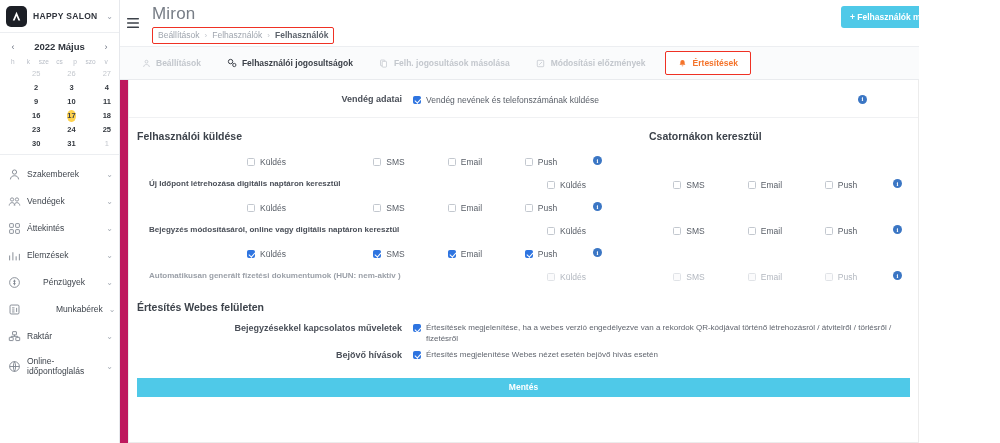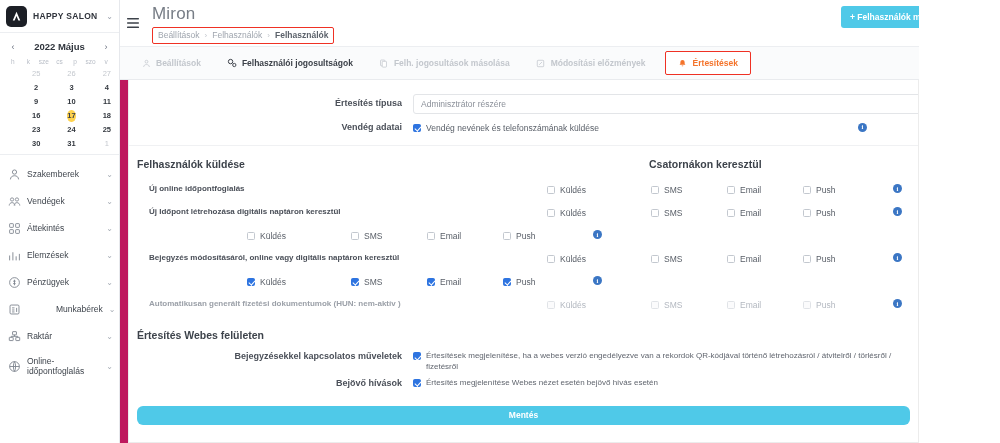--- a/index.html
+++ b/index.html
@@ -173,40 +173,40 @@
   .hdr-right { flex: 1 1 auto; }
 
   .nrow { display: flex; align-items: center; height: 23px; }
   .nrow-label {
     width: 300px; flex: 0 0 300px; padding-left: 20px;
     font-size: 8px; font-weight: 700; color: #4a4f58;
   }
   .nrow-label.dim { color: #9ba0a8; font-weight: 700; }
   .nrow-send { width: 222px; flex: 0 0 222px; padding-left: 118px; }
   .nrow-ch { width: 74px; flex: 0 0 74px; }
-  .nrow-ch.w1 { width: 76px; flex: 0 0 76px; }
+  .nrow-ch.w1 { width: 76px; flex: 0 0 76px; text-align: center; }
   .nrow-info { flex: 1 1 auto; display: flex; justify-content: flex-start; padding-left: 14px; }
 
   .info-ico {
     width: 9px; height: 9px; border-radius: 50%; background: #3b76c4;
     color: #fff; font-size: 6.5px; font-weight: 700; font-family: "Liberation Serif", serif;
     display: flex; align-items: center; justify-content: center; cursor: pointer;
     line-height: 1;
   }
 
   .wrow { display: flex; align-items: flex-start; padding: 3px 0; }
   .wrow .lbl { padding-top: 0; }
   .wrow .field { padding-top: 0px; }
   .wtext { font-size: 8px; color: #60656e; line-height: 1.3; }
 
   .save-wrap { padding: 12px 8px 0 8px; }
   .save-btn {
     width: 100%; height: 19px; background: #4fc9e8; border: none;
     color: #ffffff; font-size: 8.5px; font-weight: 700; font-family: inherit;
-    border-radius: 6px; cursor: pointer;
+    border-radius: 0; cursor: pointer;
   }
   .hr { height: 1px; background: #f0f1f3; margin: 8px 0 0 0; }
 </style>
 </head>
 <body>
 
 <div class="app">
 
   <aside class="sidebar">
 
@@ -324,21 +324,21 @@
           <span class="nav-label" style="white-space: pre-line;">Elemzések</span>
           <span class="nav-caret">⌄</span>
         </div>
         <div class="nav-item">
           <span class="nav-ico">
             <svg viewBox="0 0 16 16" fill="none" stroke="currentColor" stroke-width="1.1">
               <circle cx="8" cy="8" r="6"></circle>
               <path d="M8 4.6v6.8M6.3 6.4h3.1M6.3 9.4h3.1"></path>
             </svg>
           </span>
-          <span class="nav-label" style="white-space: pre-line;">Pénzügyek</span>
+          <span class="nav-label" style="white-space: pre-line; margin-left: 16px;">Pénzügyek</span>
           <span class="nav-caret">⌄</span>
         </div>
         <div class="nav-item">
           <span class="nav-ico">
             <svg viewBox="0 0 16 16" fill="none" stroke="currentColor" stroke-width="1.1">
               <rect x="2.5" y="2.5" width="11" height="11" rx="1.4"></rect>
               <path d="M5 6h3M5 8.6h3M5 11h3M10.6 6v5"></path>
             </svg>
           </span>
           <span class="nav-label" style="white-space: pre-line; margin-left: 29px;">Munkabérek</span>
@@ -437,58 +437,48 @@
             <svg viewBox="0 0 14 14" width="9" height="9" fill="currentColor">
               <path d="M7 1.4a3.3 3.3 0 0 0-3.3 3.3v2.4L2.5 9h9L10.3 7.1V4.7A3.3 3.3 0 0 0 7 1.4zM5.7 10a1.3 1.3 0 0 0 2.6 0z"></path>
             </svg>
           </span>
           <span>Értesítések</span>
         </div>
       </div>
 
     <div class="card">
 
-      <div class="row">
-        <div class="lbl">Értesítés típusa</div>
-        <div class="field">
-          <div class="select">
-            <span>Adminisztrátor részére</span>
-
-          </div>
-        </div>
-      </div>
 
       <div class="row">
         <div class="lbl">Vendég adatai</div>
         <div class="field">
           <label class="chk-wrap">
             <span class="chk on"></span>
             <span class="chk-txt">Vendég nevének és telefonszámának küldése</span>
           </label>
           <span style="flex:1 1 auto"></span>
         </div>
         <div style="width:60px;flex:0 0 60px;display:flex;justify-content:flex-start;">
           <span class="info-ico">i</span>
         </div>
       </div>
 
       <div class="hr"></div>
 
       <div class="headers">
         <div class="hdr-left">
-          <div class="sec-title">Felhasználók küldése</div>
+          <div class="sec-title">Felhasználói küldése</div>
         </div>
         <div class="hdr-right">
           <div class="sec-title right">Csatornákon keresztül</div>
         </div>
       </div>
 
       <div id="notif-rows">
           <div class="nrow">
-            <div class="nrow-label">Új online időpontfoglalás</div>
             <div class="nrow-send"><label class="chk-wrap">
                 <span class="chk"></span>
                 <span class="chk-txt">Küldés</span>
               </label></div>
             <div class="nrow-ch w1"><label class="chk-wrap">
                 <span class="chk"></span>
                 <span class="chk-txt">SMS</span>
               </label></div>
             <div class="nrow-ch w1"><label class="chk-wrap">
                 <span class="chk"></span>

